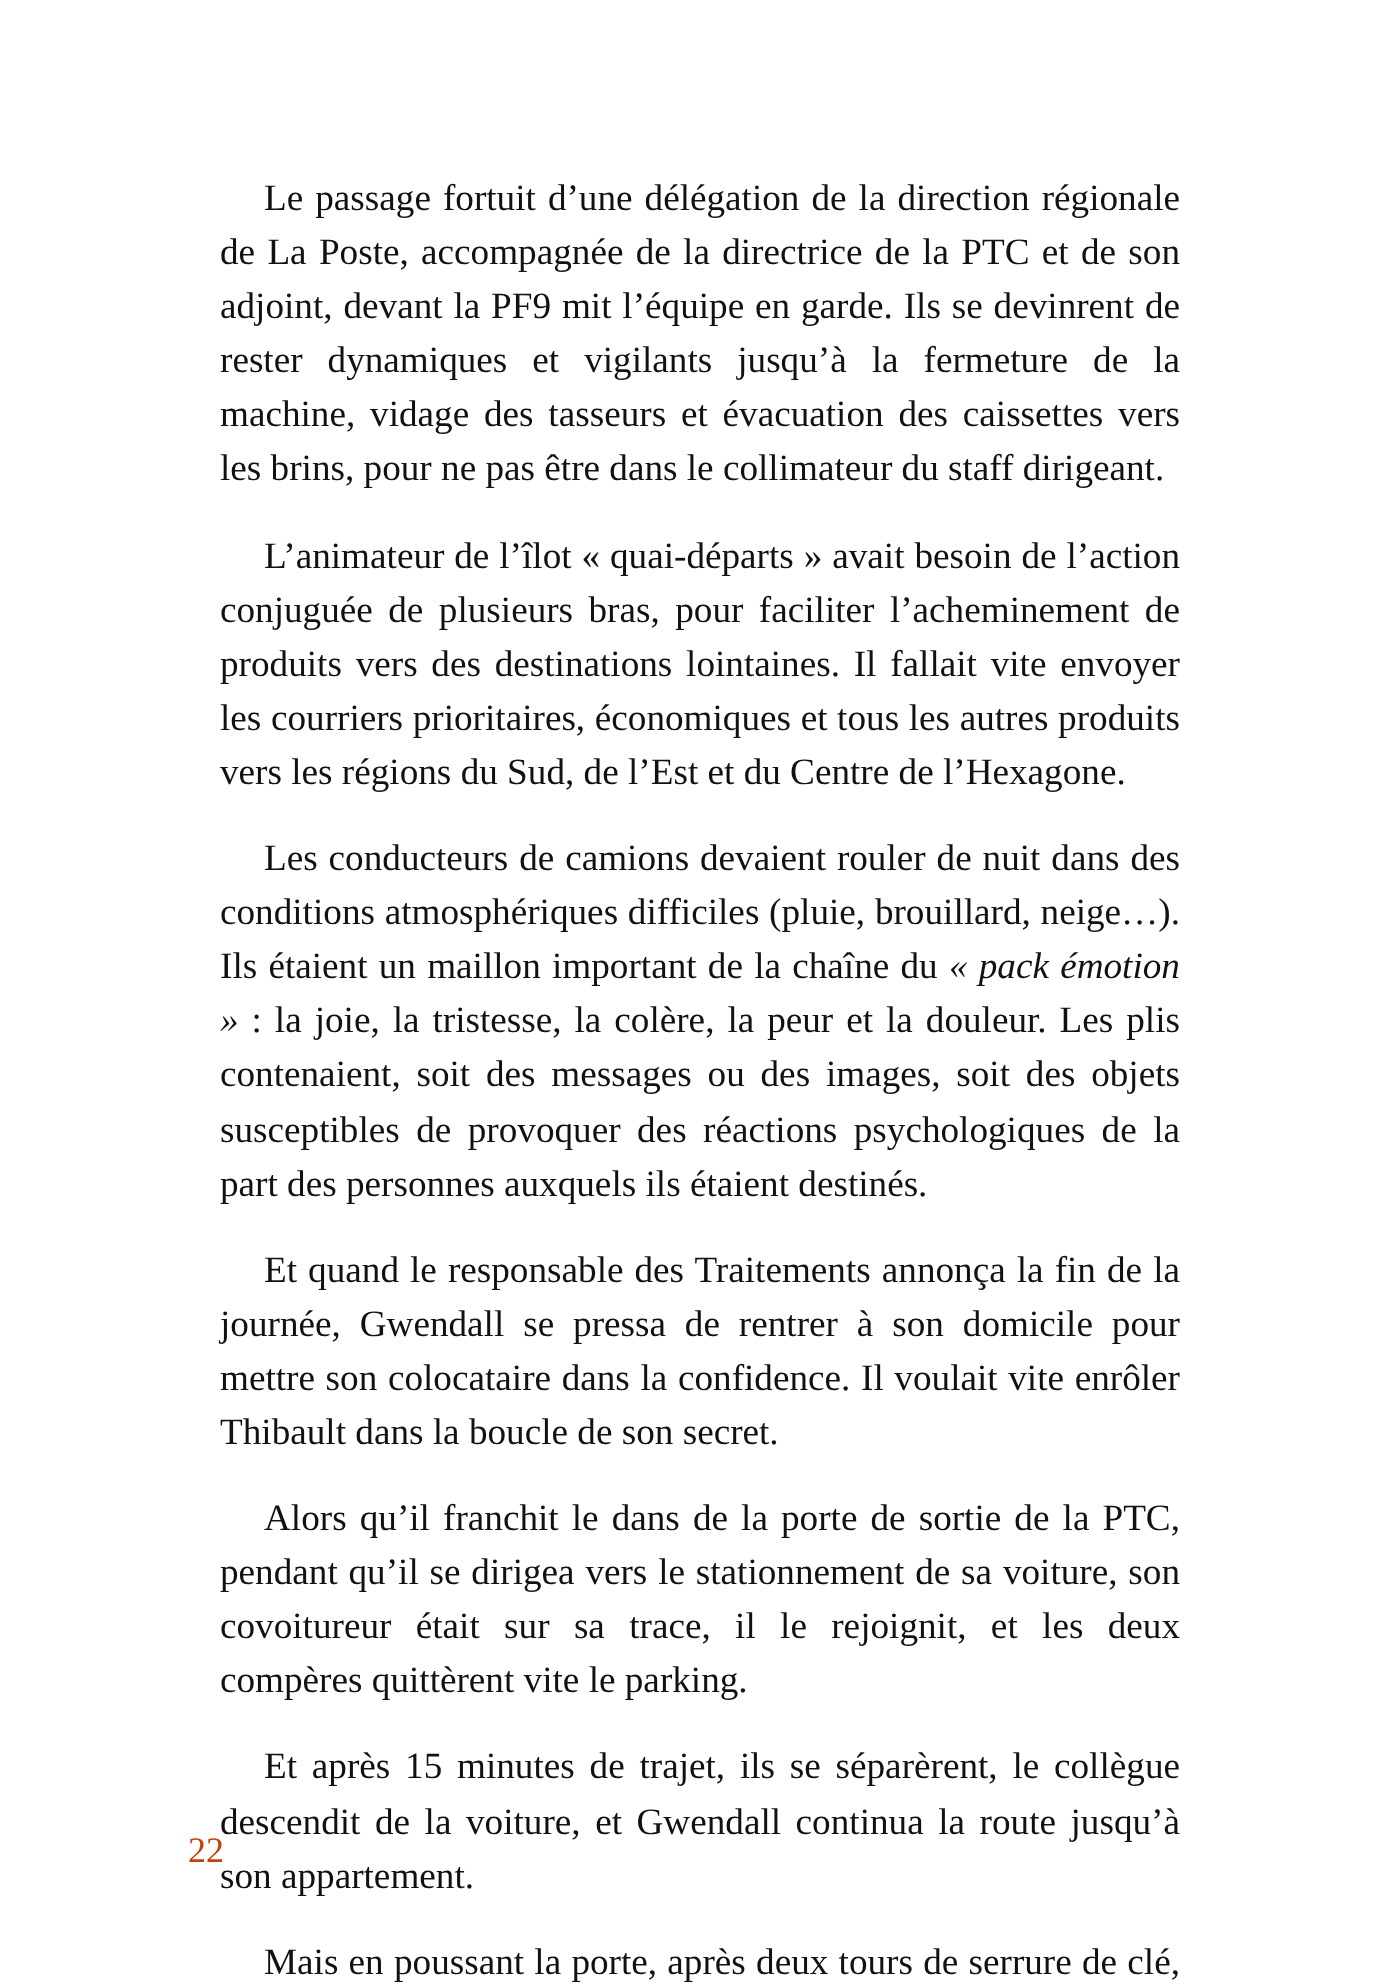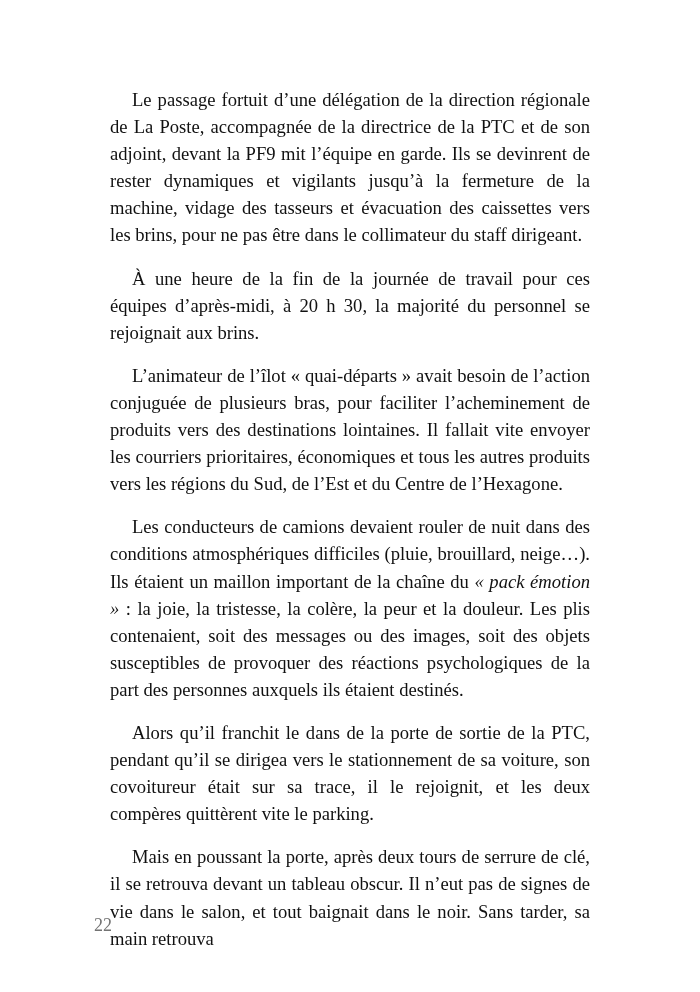--- a/index.html
+++ b/index.html
@@ -20,28 +20,29 @@
     text-align: justify;
     hyphens: none;
   }
   .para em { font-style: italic; }
   .folio {
     position: absolute;
     left: 94px;
     top: 915px;
     font-family: "Liberation Serif", "DejaVu Serif", serif;
     font-size: 18px;
-    color: #737373;
+    color: #c2410c;
   }
 </style>
 </head>
 <body>
 
 <div class="page">
   <p class="para">Le passage fortuit d’une délégation de la direction régionale de La Poste, accompagnée de la directrice de la PTC et de son adjoint, devant la PF9 mit l’équipe en garde. Ils se devinrent de rester dynamiques et vigilants jusqu’à la fermeture de la machine, vidage des tasseurs et évacuation des caissettes vers les brins, pour ne pas être dans le collimateur du staff dirigeant.</p>
-  <p class="para">À une heure de la fin de la journée de travail pour ces équipes d’après-midi, à 20 h 30, la majorité du personnel se rejoignait aux brins.</p>
   <p class="para">L’animateur de l’îlot « quai-départs » avait besoin de l’action conjuguée de plusieurs bras, pour faciliter l’acheminement de produits vers des destinations lointaines. Il fallait vite envoyer les courriers prioritaires, économiques et tous les autres produits vers les régions du Sud, de l’Est et du Centre de l’Hexagone.</p>
   <p class="para"><span>Les conducteurs de camions devaient rouler de nuit dans des conditions atmosphériques difficiles (pluie, brouillard, neige…). Ils étaient un maillon important de la chaîne du </span><em>« pack émotion »</em><span> : la joie, la tristesse, la colère, la peur et la douleur. Les plis contenaient, soit des messages ou des images, soit des objets susceptibles de provoquer des réactions psychologiques de la part des personnes auxquels ils étaient destinés.</span></p>
+  <p class="para">Et quand le responsable des Traitements annonça la fin de la journée, Gwendall se pressa de rentrer à son domicile pour mettre son colocataire dans la confidence. Il voulait vite enrôler Thibault dans la boucle de son secret.</p>
   <p class="para">Alors qu’il franchit le dans de la porte de sortie de la PTC, pendant qu’il se dirigea vers le stationnement de sa voiture, son covoitureur était sur sa trace, il le rejoignit, et les deux compères quittèrent vite le parking.</p>
+  <p class="para">Et après 15 minutes de trajet, ils se séparèrent, le collègue descendit de la voiture, et Gwendall continua la route jusqu’à son appartement.</p>
   <p class="para">Mais en poussant la porte, après deux tours de serrure de clé, il se retrouva devant un tableau obscur. Il n’eut pas de signes de vie dans le salon, et tout baignait dans le noir. Sans tarder, sa main retrouva</p>
 </div>
 
 <div class="folio">22</div>
 
 </body></html>

